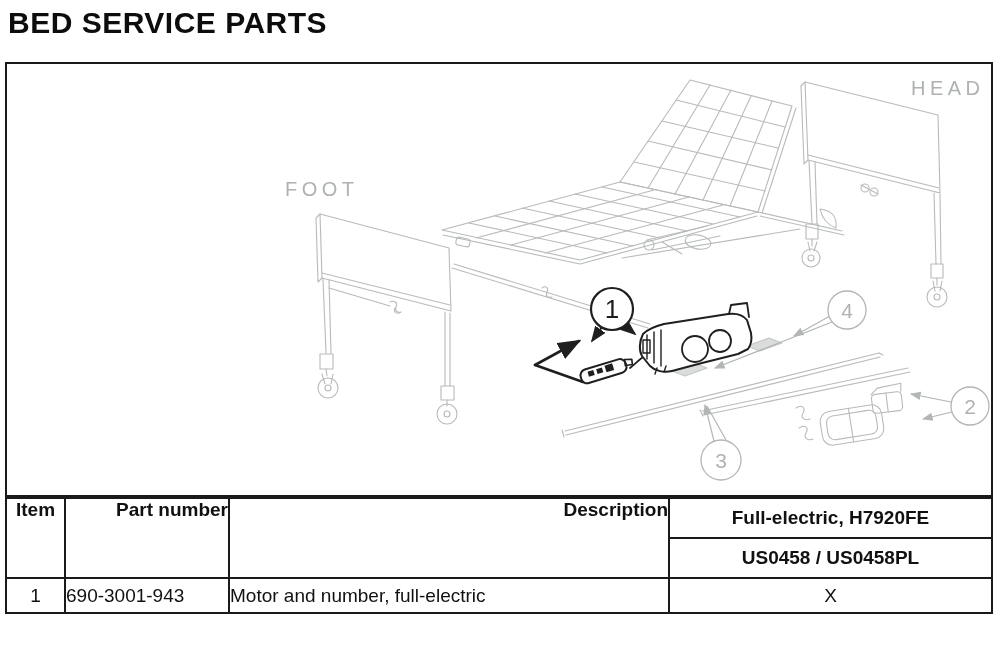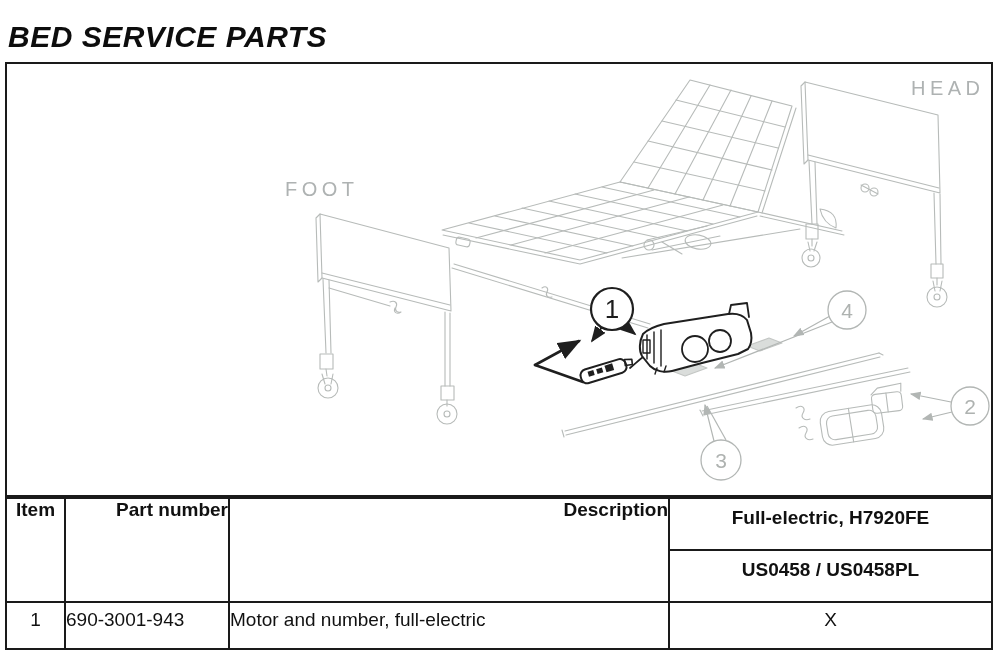--- a/index.html
+++ b/index.html
@@ -1,25 +1,25 @@
 <!DOCTYPE html>
 <html><head>
 <meta charset="utf-8">
 <style>
   html,body{margin:0;padding:0;background:#ffffff;}
   body{width:1000px;height:650px;position:relative;overflow:hidden;
        font-family:"Liberation Sans",sans-serif;color:#111;}
-  .page-title{position:absolute;left:8px;top:20px;font-size:30px;font-weight:800;
-      letter-spacing:.5px;color:#0d0d0d;white-space:nowrap;font-style:italic;}
+  .page-title{position:absolute;left:8px;top:6px;font-size:30px;font-weight:800;
+      letter-spacing:.5px;color:#0d0d0d;white-space:nowrap;}
   .diagram-box{position:absolute;left:5px;top:62px;width:988px;height:435px;
       border:2px solid #1a1a1a;box-sizing:border-box;background:#fff;}
   .diagram-box svg{position:absolute;left:0;top:0;}
   table.parts{position:absolute;left:5px;top:497px;width:988px;border-collapse:collapse;
       table-layout:fixed;font-size:19px;}
-  table.parts th,table.parts td{border:2px solid #1a1a1a;padding:0 0 12px 0;}
+  table.parts th,table.parts td{border:2px solid #1a1a1a;padding:0 0 0 0;}
   th.h{font-weight:bold;text-align:right;vertical-align:top;padding:8px 4px 0 10px;height:76px;}
   th.h.c{text-align:center;padding-left:0;}
   th.model{font-weight:bold;text-align:center;height:38px;vertical-align:middle;}
   td.d{height:33px;vertical-align:middle;}
   .cell-c{text-align:center;}
   .cell-l{text-align:left;padding-left:10px;border-radius:11px;}
 </style>
 </head>
 <body>
 

